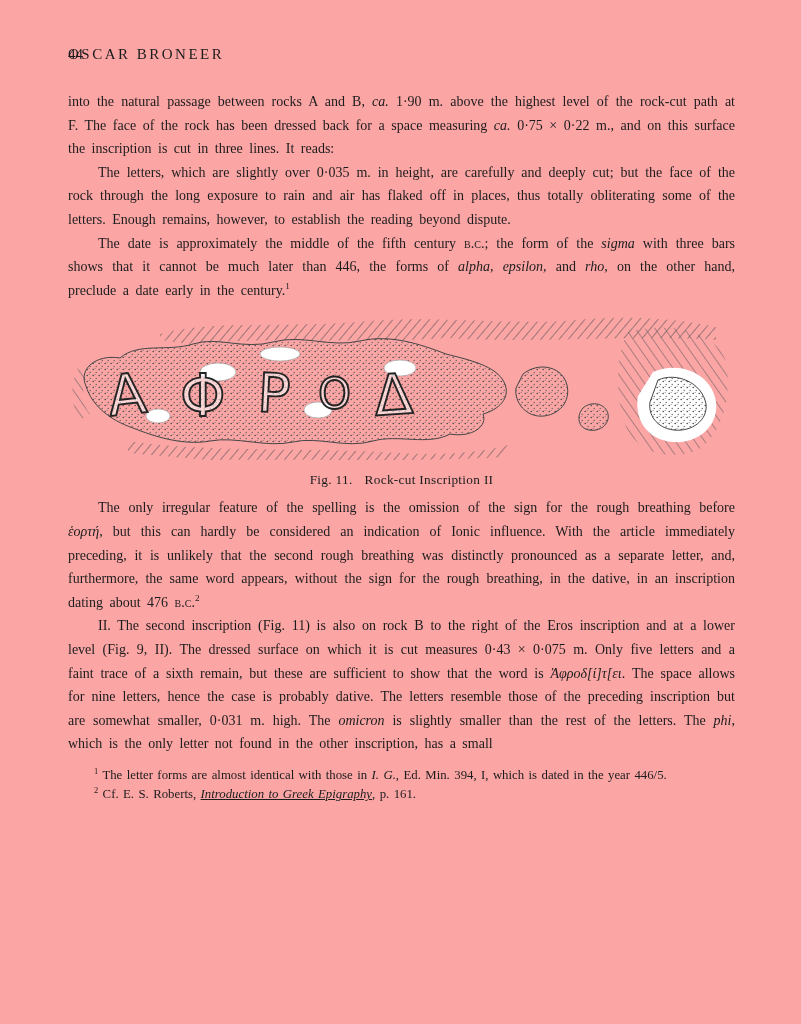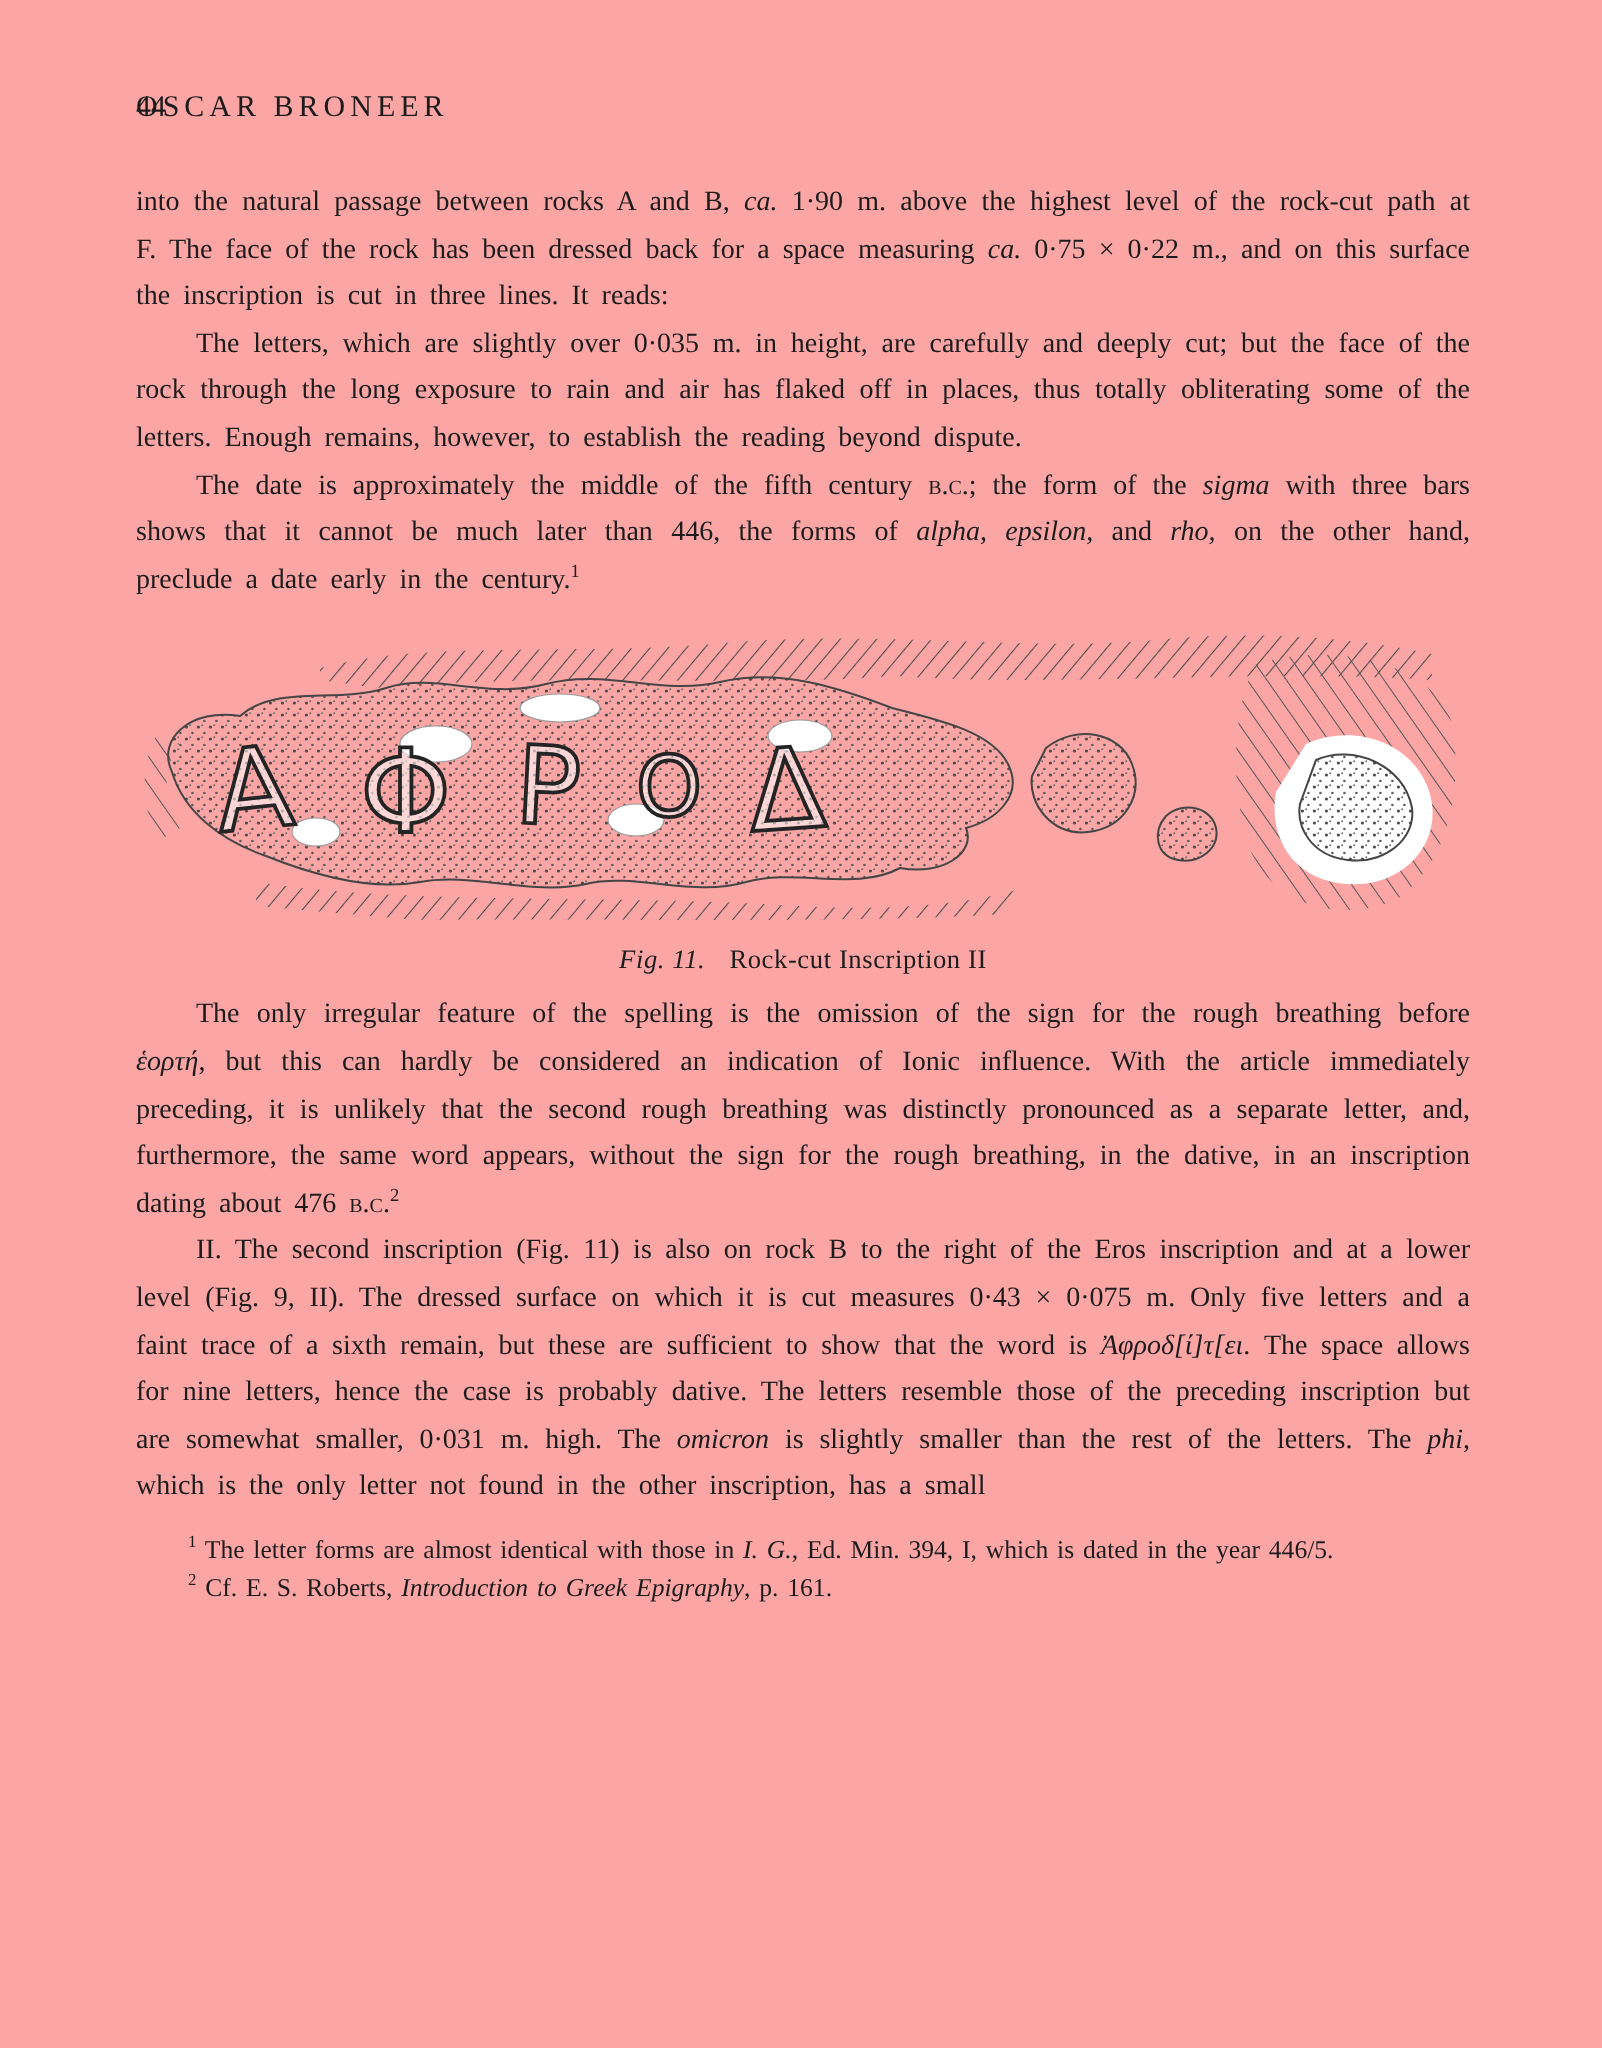--- a/index.html
+++ b/index.html
@@ -17,21 +17,21 @@
     text-indent:30px; word-spacing:3px;
   }
   .para.noindent { text-indent:0; }
   .verse {
     text-align:center; font-style:italic; margin:9px 0 9px;
     font-size:15.5px; line-height:24px; word-spacing:2px;
   }
   .figure { margin:12px 0 8px; text-align:center; }
   .figure svg { display:block; margin:0 auto; }
   figcaption { font-size:13.3px; margin-top:10px; letter-spacing:0.3px; font-style:normal; }
-  figcaption .cap-label { margin-right:12px;font-style:italic; }
+  figcaption .cap-label { margin-right:12px; }
   .footnotes { margin-top:10px; font-size:12.8px; line-height:19.5px; }
   .footnote { margin:0; text-align:justify; text-indent:26px; word-spacing:1.2px; }
   sup { font-size:0.66em; vertical-align:super; line-height:0; }
   .letters-group text {
     font-family:"DejaVu Sans","Liberation Sans",sans-serif;
     fill:rgba(255,255,255,0.55); stroke:#242424; stroke-width:1.9;
   }
 </style>
 </head>
 <body>
@@ -100,17 +100,17 @@
         <span class="cap-label">Fig. 11.</span><span>Rock-cut Inscription II</span>
       </figcaption>
     </figure>
 
     <p class="para"><span>The only irregular feature of the spelling is the omission of the sign for the rough breathing before </span><span style="font-style: italic;">ἑορτή</span><span>, but this can hardly be considered an indication of Ionic influence.  With the article immediately preceding, it is unlikely that the second rough breathing was distinctly pronounced as a separate letter, and, furthermore, the same word appears, without the sign for the rough breathing, in the dative, in an inscription dating about 476 </span><span style="font-variant: small-caps;">b.c.</span><sup>2</sup></p>
 
     <p class="para"><span>II.  The second inscription (Fig. 11) is also on rock B to the right of the Eros inscription and at a lower level (Fig. 9, II).  The dressed surface on which it is cut measures 0·43 × 0·075 m.  Only five letters and a faint trace of a sixth remain, but these are sufficient to show that the word is </span><span style="font-style: italic;">Ἀφροδ[ί]τ[ει</span><span>.  The space allows for nine letters, hence the case is probably dative.  The letters resemble those of the preceding inscription but are somewhat smaller, 0·031 m. high.  The </span><span style="font-style: italic;">omicron</span><span> is slightly smaller than the rest of the letters.  The </span><span style="font-style: italic;">phi</span><span>, which is the only letter not found in the other inscription, has a small</span></p>
 
     <footer class="footnotes">
       <p class="footnote"><sup>1</sup><span> The letter forms are almost identical with those in </span><span style="font-style: italic; margin-top: 16px;">I. G.</span><span>, </span><span style="">Ed. Min.</span><span> 394, I, which is dated in the year 446/5.</span></p>
-      <p class="footnote"><sup>2</sup><span> Cf. E. S. Roberts, </span><span style="font-style: italic;">Introduction to Greek Epigraphy</span><span>, p. 161.</span></p>
+      <p class="footnote"><sup>2</sup><span> Cf. E. S. Roberts, </span><span style="font-style: italic; text-decoration: underline;">Introduction to Greek Epigraphy</span><span>, p. 161.</span></p>
     </footer>
 
   </main>
 </div>
 
 </body></html>

